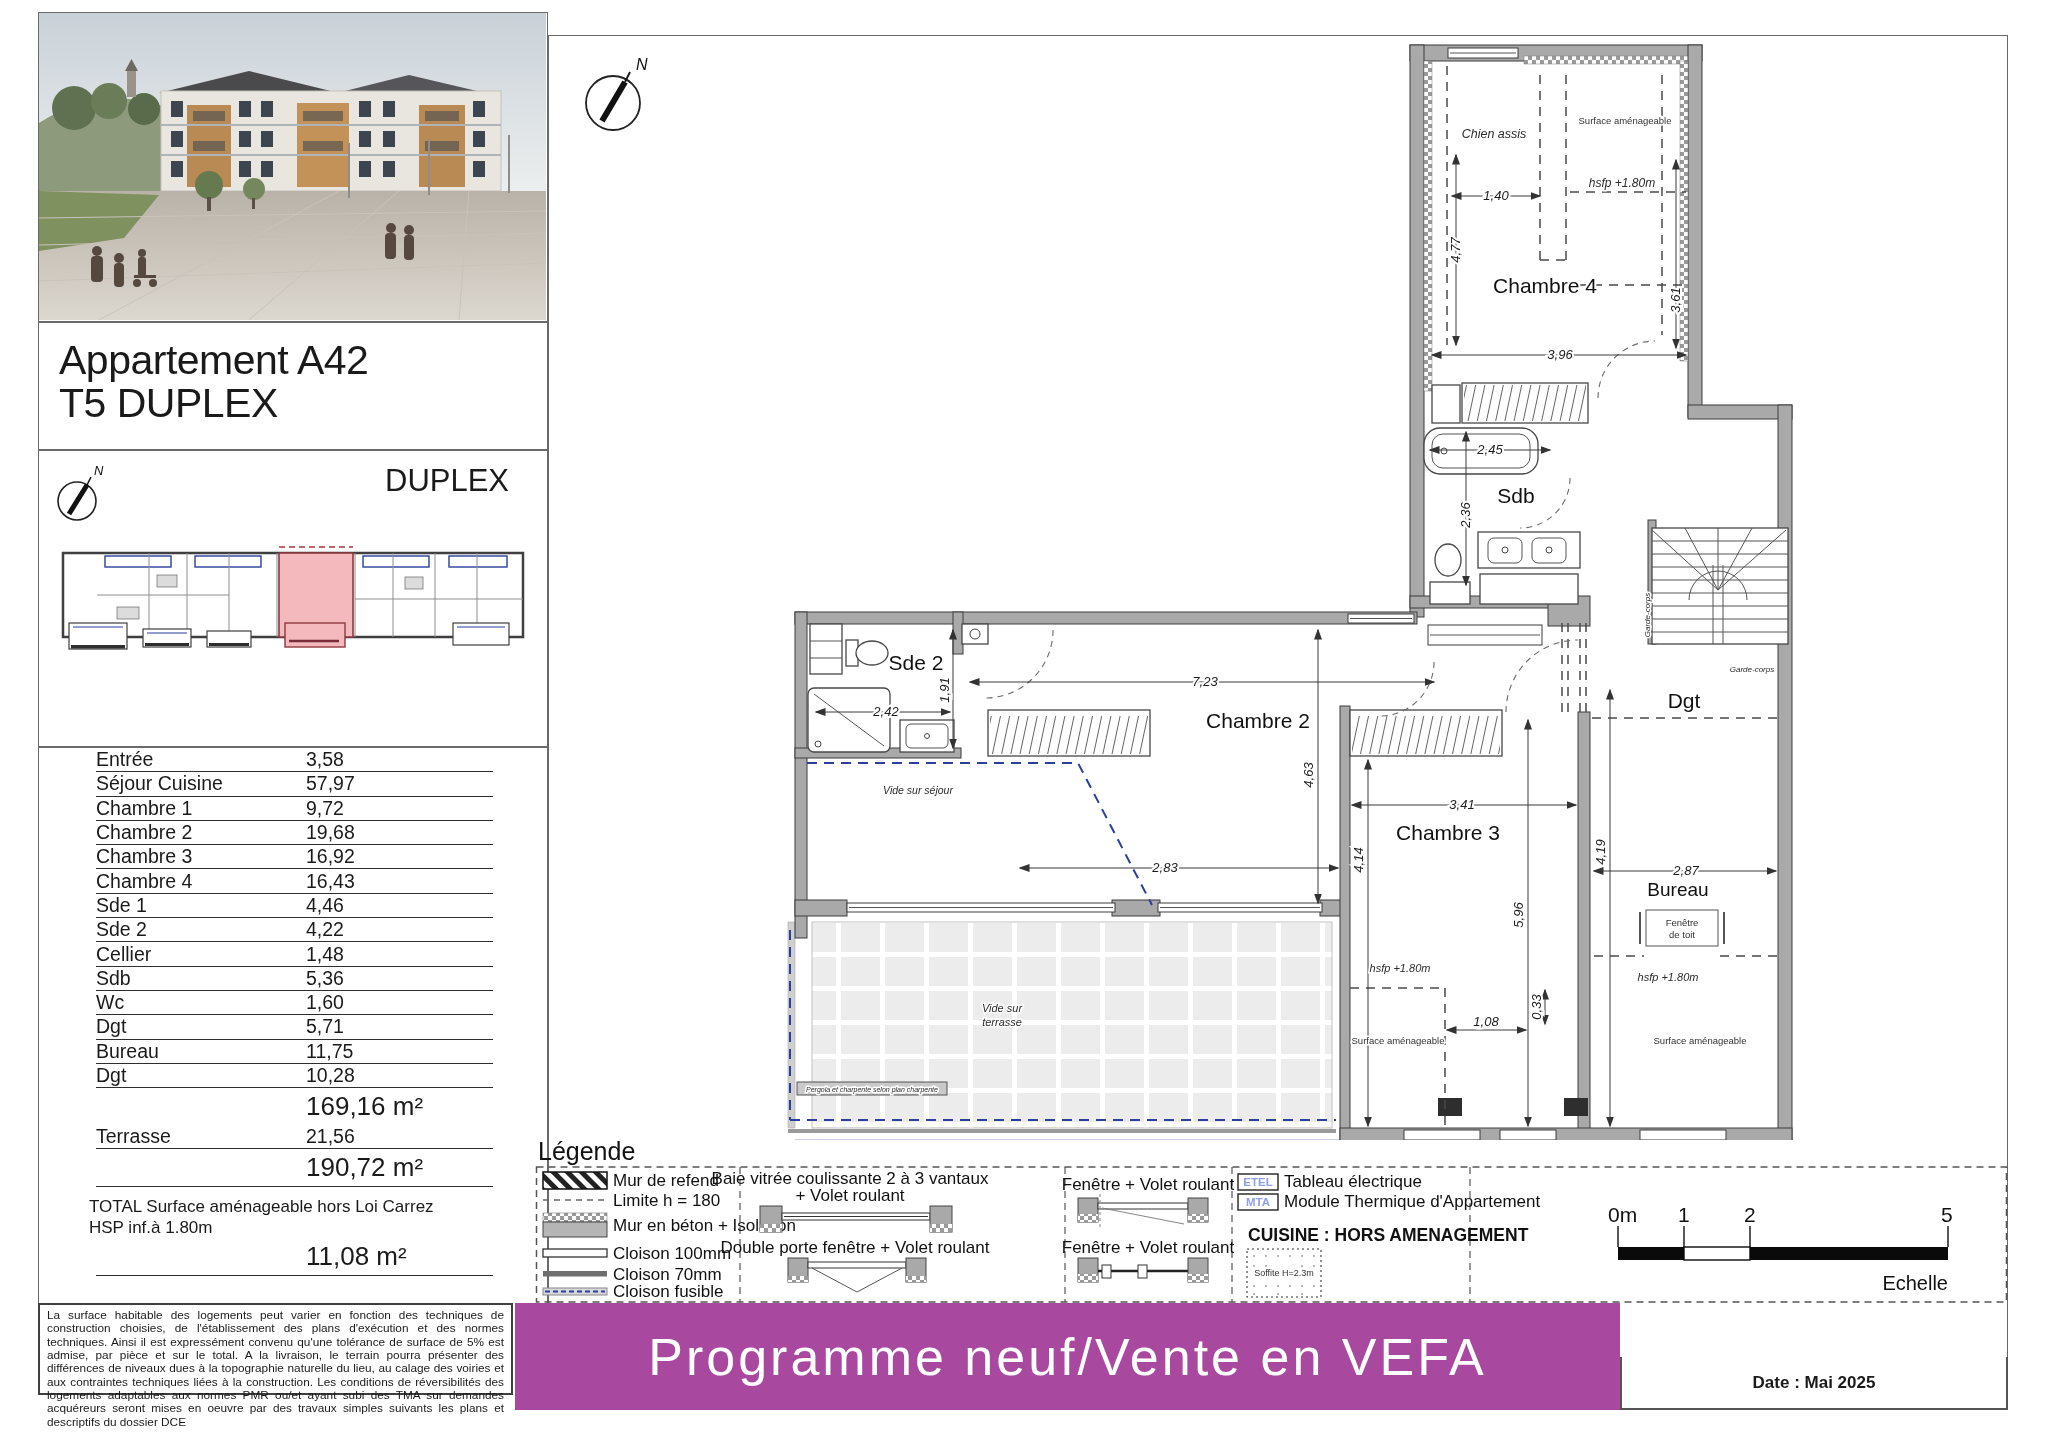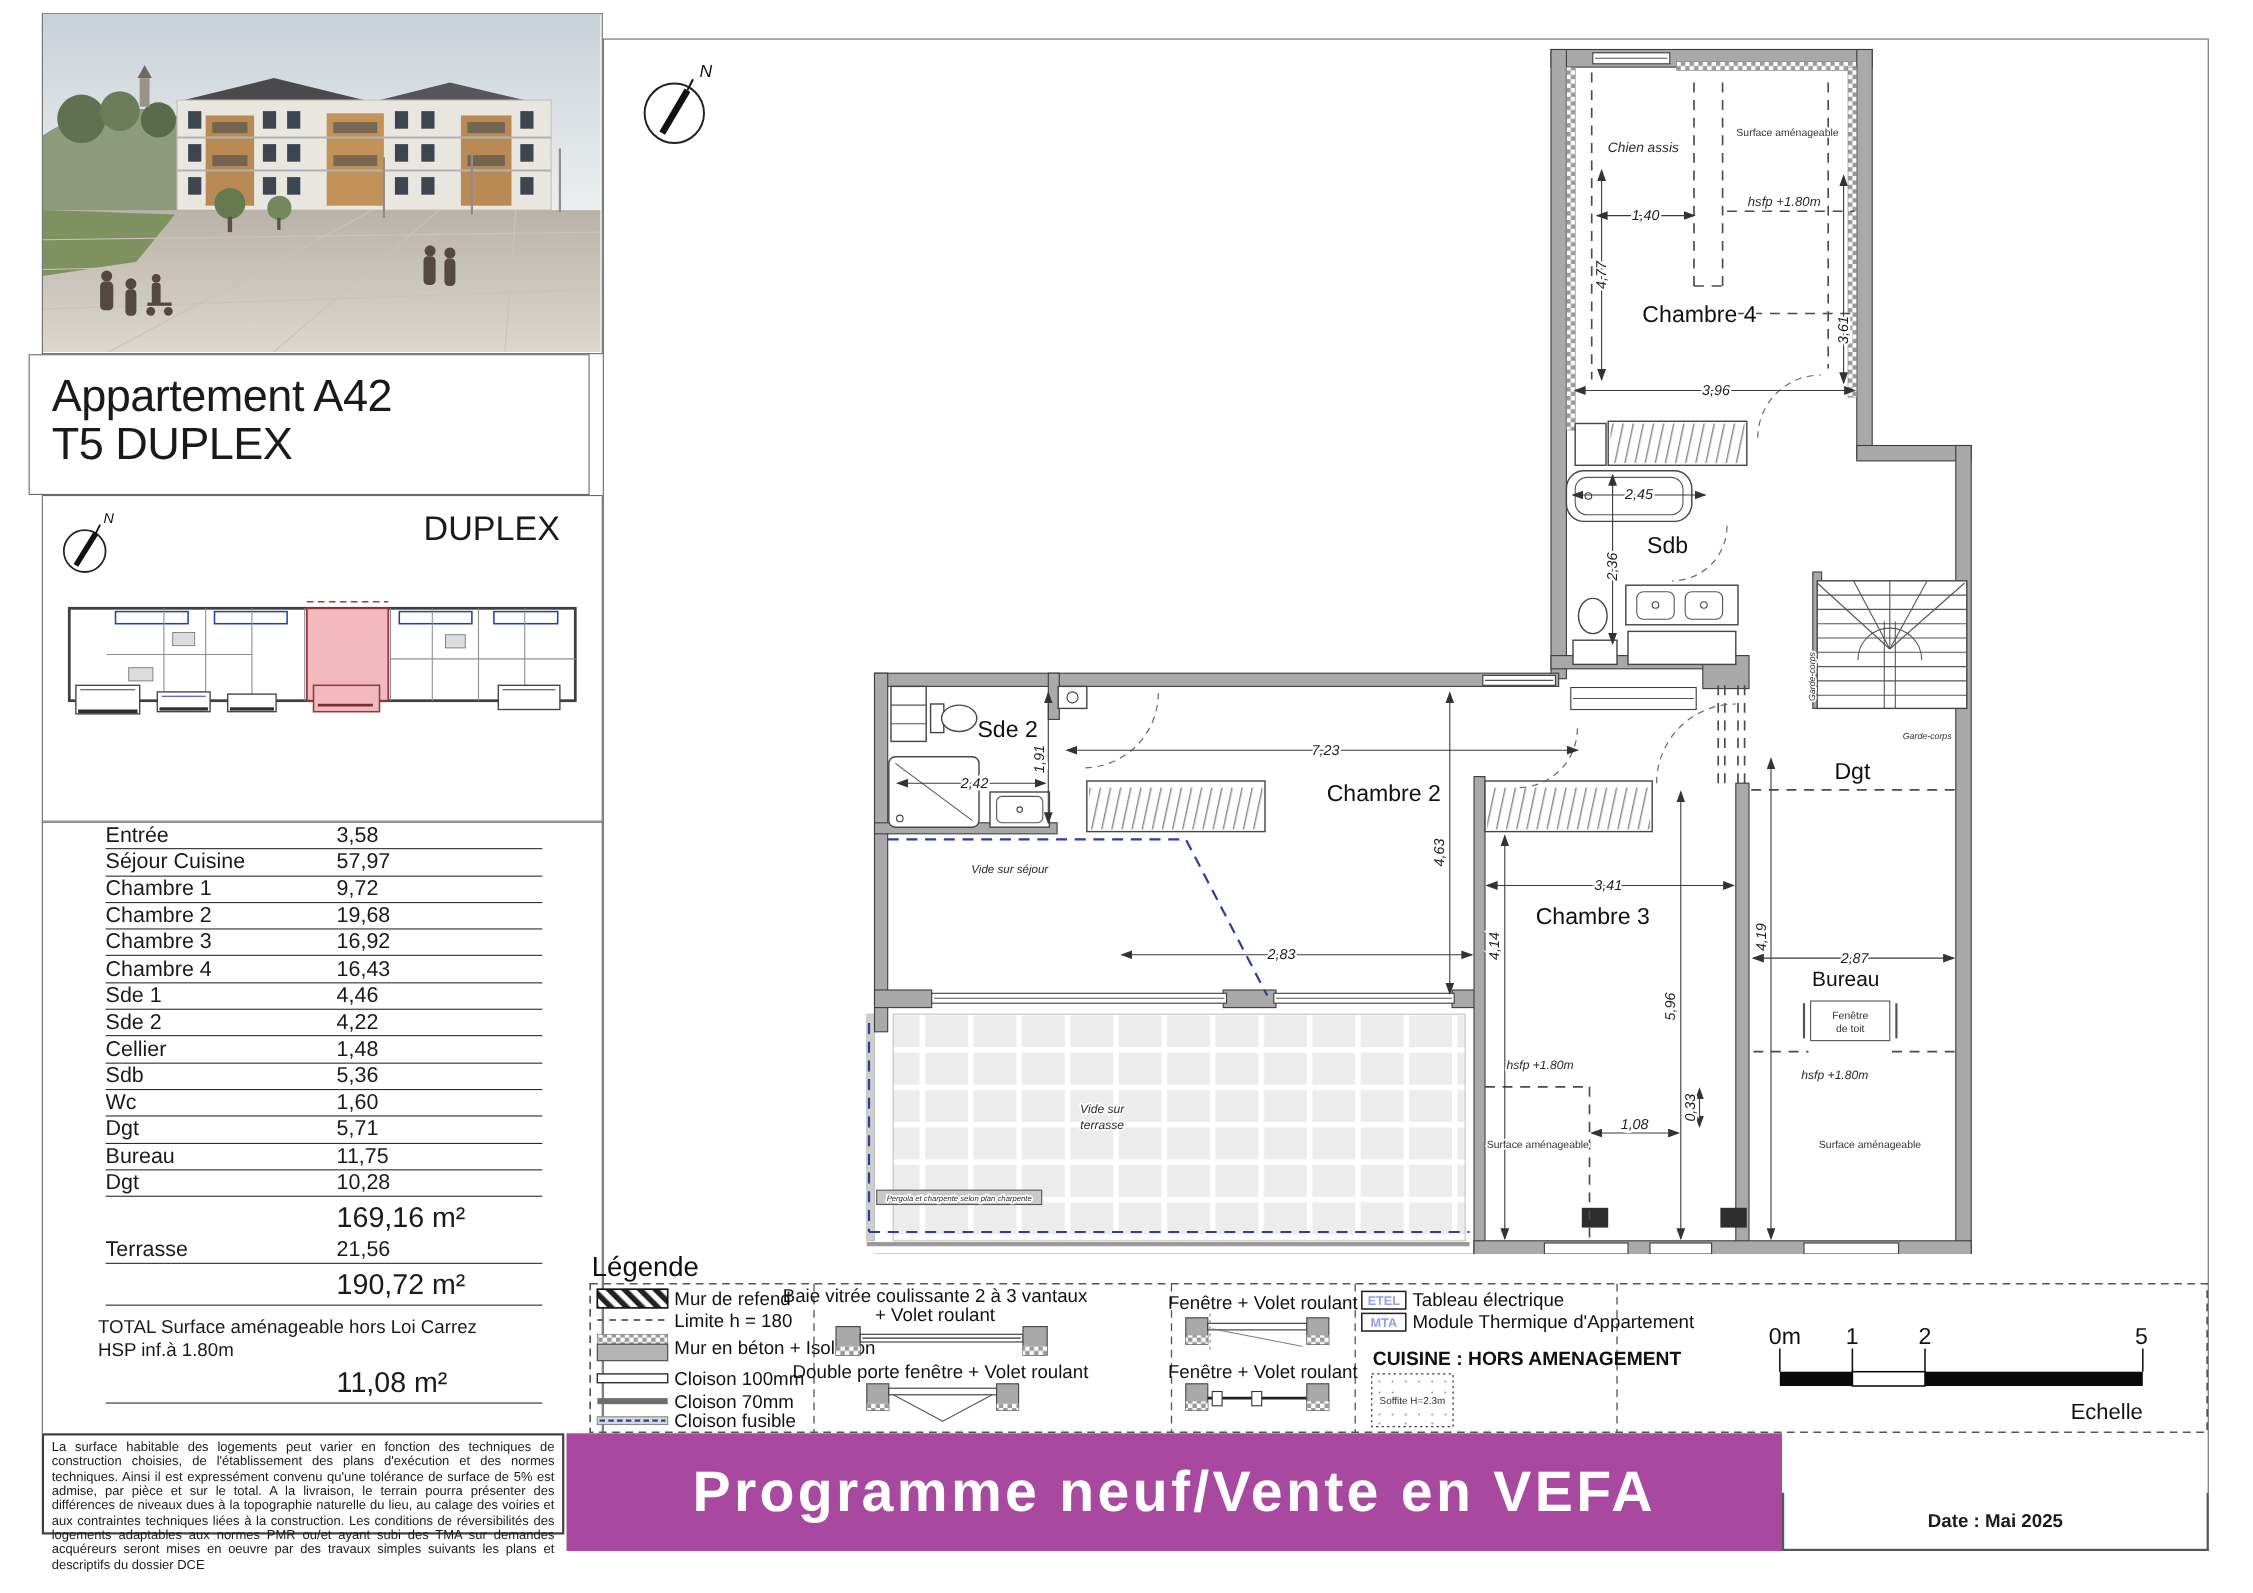--- a/index.html
+++ b/index.html
@@ -6,42 +6,42 @@
     --accent-purple:#a8489f; --plan-blue:#2a3f9e; --highlight-pink:#f3b9bd;
     --pink-border:#8c3a40; --etel-blue:#8fa0e6; --wall-gray:#a9a9a9;
   }
   *{box-sizing:border-box;margin:0;padding:0}
   body{background:#fff;font-family:"Liberation Sans",sans-serif;color:#1a1a1a}
   #page{position:relative;width:2048px;height:1448px;background:#fff;overflow:hidden}
   .abs{position:absolute}
   .box{border:1.5px solid #6a6a6a;background:#fff}
   
   #photo{left:38px;top:12px;width:510px;height:310px}
-  #titlebox{left:26px;top:322px;width:510px;height:128px;padding:16px 0 0 20px}
+  #titlebox{left:38px;top:322px;width:510px;height:128px;padding:16px 0 0 20px}
   #titlebox .t{font-size:41px;line-height:1.04;letter-spacing:-.5px}
   #duplexbox{left:38px;top:450px;width:510px;height:297px}
   #duplexbox .dup{position:absolute;left:346px;top:12px;font-size:31px}
   #surfbox{left:38px;top:747px;width:510px;height:556px;border-bottom:none}
   .surf-title{margin:12px 0 6px 15px;font-size:35px}
   .stable{margin-left:57px;width:397px}
   .srow{display:flex;border-bottom:1.4px solid #2d2d2d;font-size:19.5px;height:24.3px;align-items:center}
   .srow .lab{flex:1}
   .srow .val{width:187px}
   .bigval{font-size:26px;font-weight:normal;padding:3px 0 3px 210px}
   .tline{border-bottom:1.6px solid #2d2d2d}
   .note{margin:10px 0 0 -7px;font-size:17px;line-height:1.18}
   #disc{left:38px;top:1303px;width:475px;height:92px;border:2px solid #3f3f3f;padding:4px 7px;
         font-size:11.8px;line-height:1.13;text-align:justify;background:#fff}
   
   #sheet{left:548px;top:35px;width:1460px;height:1375px;border:1.5px solid #6a6a6a}
   #plansvg{left:548px;top:35px;width:1460px;height:1105px}
   #legsvg{left:535px;top:1133px;width:1473px;height:172px}
   #banner{left:515px;top:1303px;width:1105px;height:107px;background:var(--accent-purple);
           display:flex;align-items:center;justify-content:center}
-  #banner span{color:#fff;font-size:52px;font-weight:bold;letter-spacing:3px;white-space:nowrap}
+  #banner span{color:#fff;font-size:52px;font-weight:normal;letter-spacing:3px;white-space:nowrap}
   #plantitle{left:1620px;top:1302px;width:388px;height:55px;border:2px solid #555;display:flex;
              align-items:center;justify-content:center;font-size:22px;font-weight:bold;background:#fff}
   #datebox{left:1620px;top:1357px;width:388px;height:53px;border:2px solid #555;border-top:none;display:flex;
            align-items:center;justify-content:center;font-size:17px;font-weight:bold;background:#fff}
   
   svg text{font-family:"Liberation Sans",sans-serif}
   .w{fill:var(--wall-gray);stroke:#3c3c3c;stroke-width:1}
   .win{fill:#fff;stroke:#3c3c3c;stroke-width:1}
   .fix{fill:#fff;stroke:#474747;stroke-width:1.3}
   .thin{fill:none;stroke:#555;stroke-width:1}

